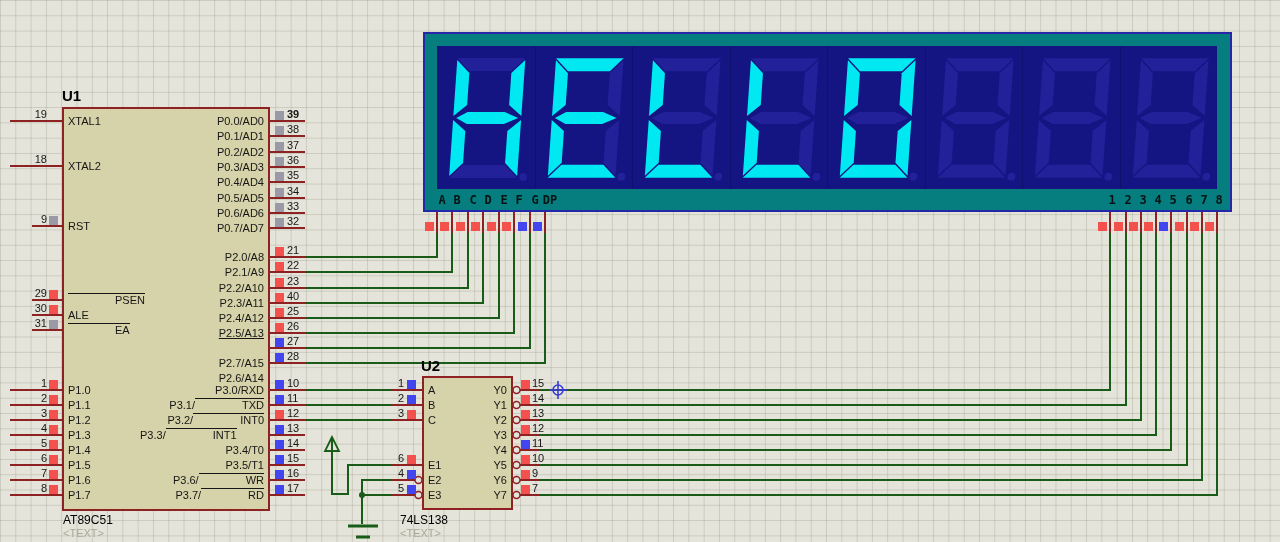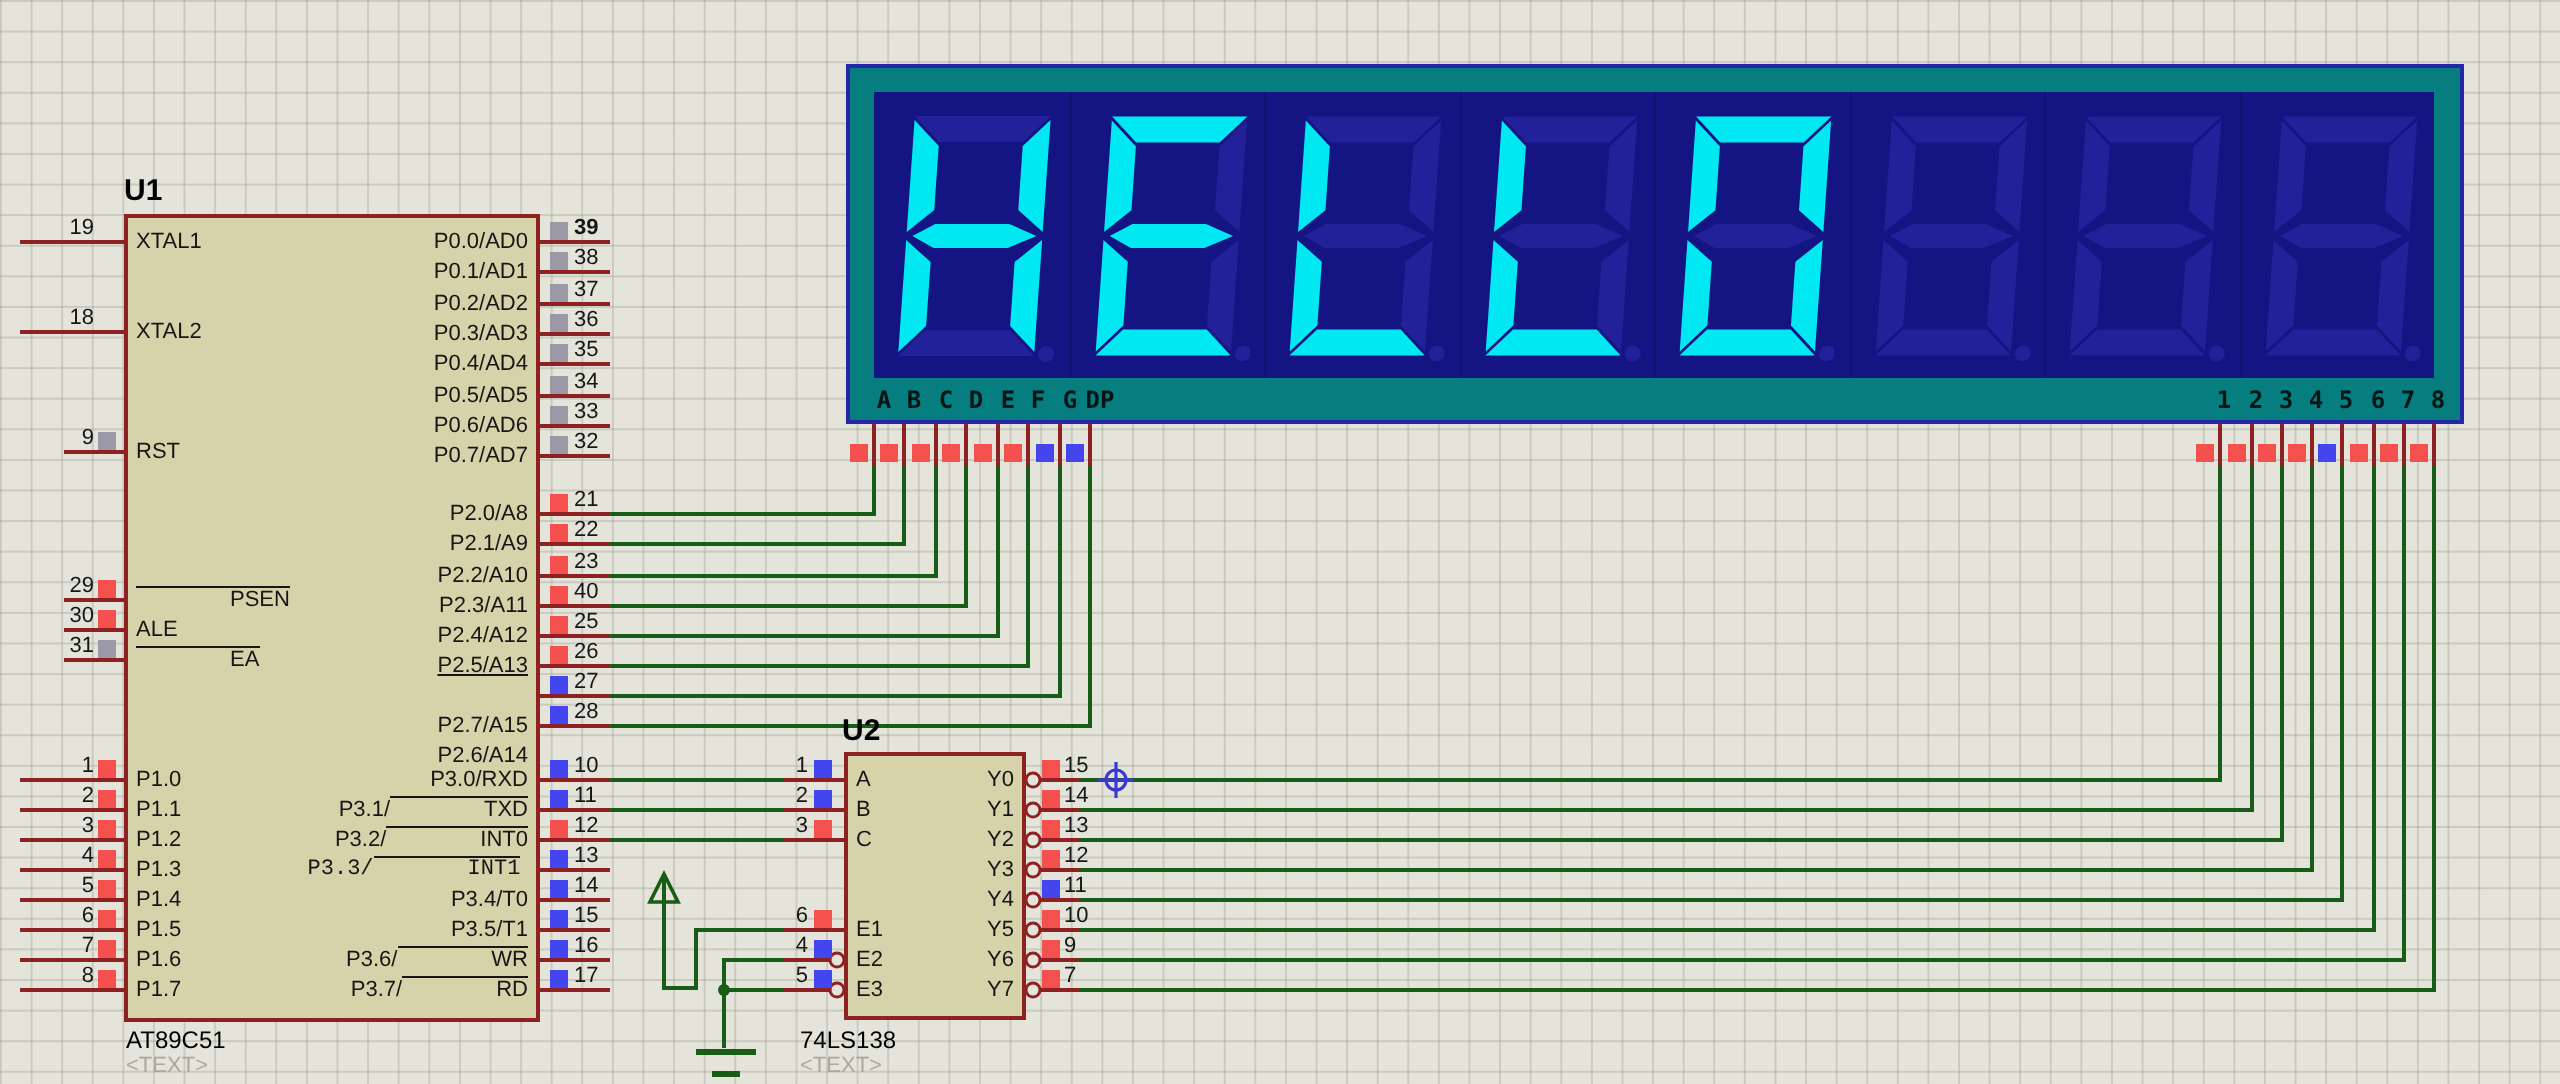--- a/index.html
+++ b/index.html
@@ -350,21 +350,21 @@
     <div class="num" style="left: 287px; top: 377px;">10</div>
     <div class="plabel" style="left: 150px; width: 114px; top: 383px; text-align: right;">P3.0/RXD</div>
     <div class="sq blue" style="left: 275px; top: 395px;"></div>
     <div class="num" style="left: 287px; top: 392px;">11</div>
     <div class="plabel" style="left: 150px; width: 114px; top: 398px; text-align: right;">P3.1/<span class="over">TXD</span></div>
     <div class="sq red" style="left: 275px; top: 410px;"></div>
     <div class="num" style="left: 287px; top: 407px;">12</div>
     <div class="plabel" style="left: 150px; width: 114px; top: 413px; text-align: right;">P3.2/<span class="over">INT0</span></div>
     <div class="sq blue" style="left: 275px; top: 425px;"></div>
     <div class="num" style="left: 287px; top: 422px;">13</div>
-    <div class="plabel" style="left: 150px; width: 114px; top: 428px; text-align: center; font-family: Liberation Mono, monospace;">P3.3/<span class="over">INT1</span></div>
+    <div class="plabel" style="left: 140px; width: 114px; top: 428px; text-align: left;">P3.3/<span class="over">INT1</span></div>
     <div class="sq blue" style="left: 275px; top: 440px;"></div>
     <div class="num" style="left: 287px; top: 437px;">14</div>
     <div class="plabel" style="left: 150px; width: 114px; top: 443px; text-align: right;">P3.4/T0</div>
     <div class="sq blue" style="left: 275px; top: 455px;"></div>
     <div class="num" style="left: 287px; top: 452px;">15</div>
     <div class="plabel" style="left: 150px; width: 114px; top: 458px; text-align: right;">P3.5/T1</div>
     <div class="sq blue" style="left: 275px; top: 470px;"></div>
     <div class="num" style="left: 287px; top: 467px;">16</div>
     <div class="plabel" style="left: 150px; width: 114px; top: 473px; text-align: right;">P3.6/<span class="over">WR</span></div>
     <div class="sq blue" style="left: 275px; top: 485px;"></div>

